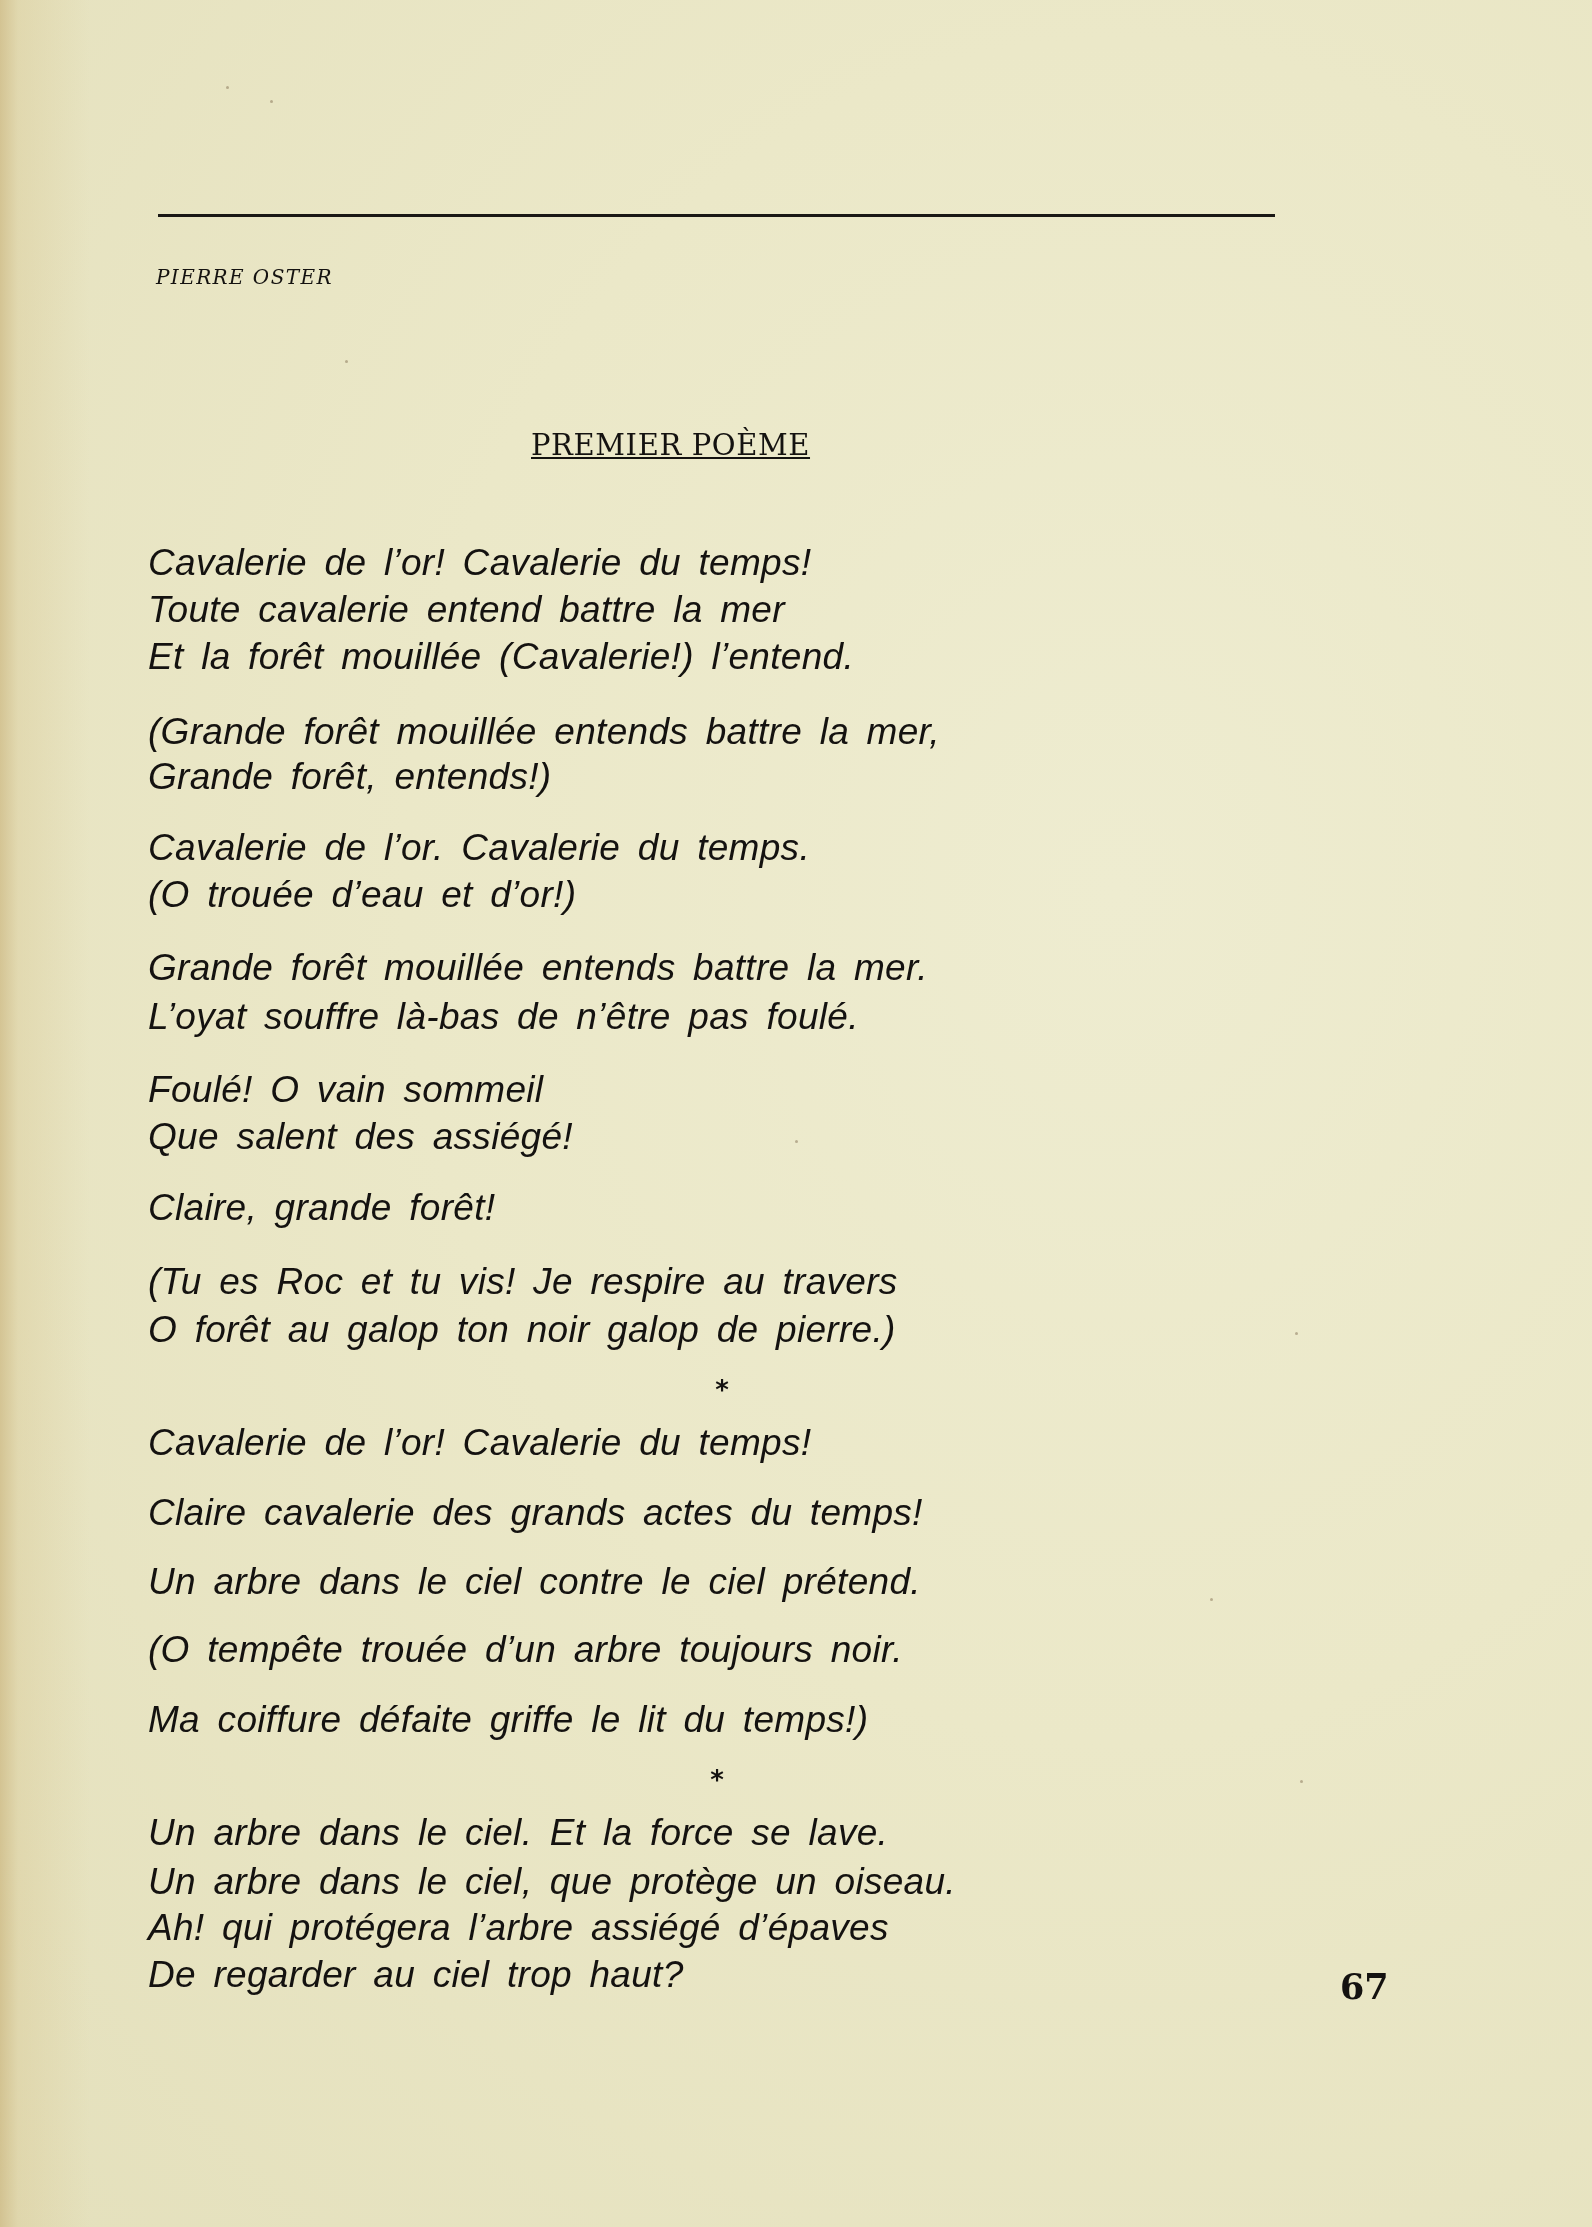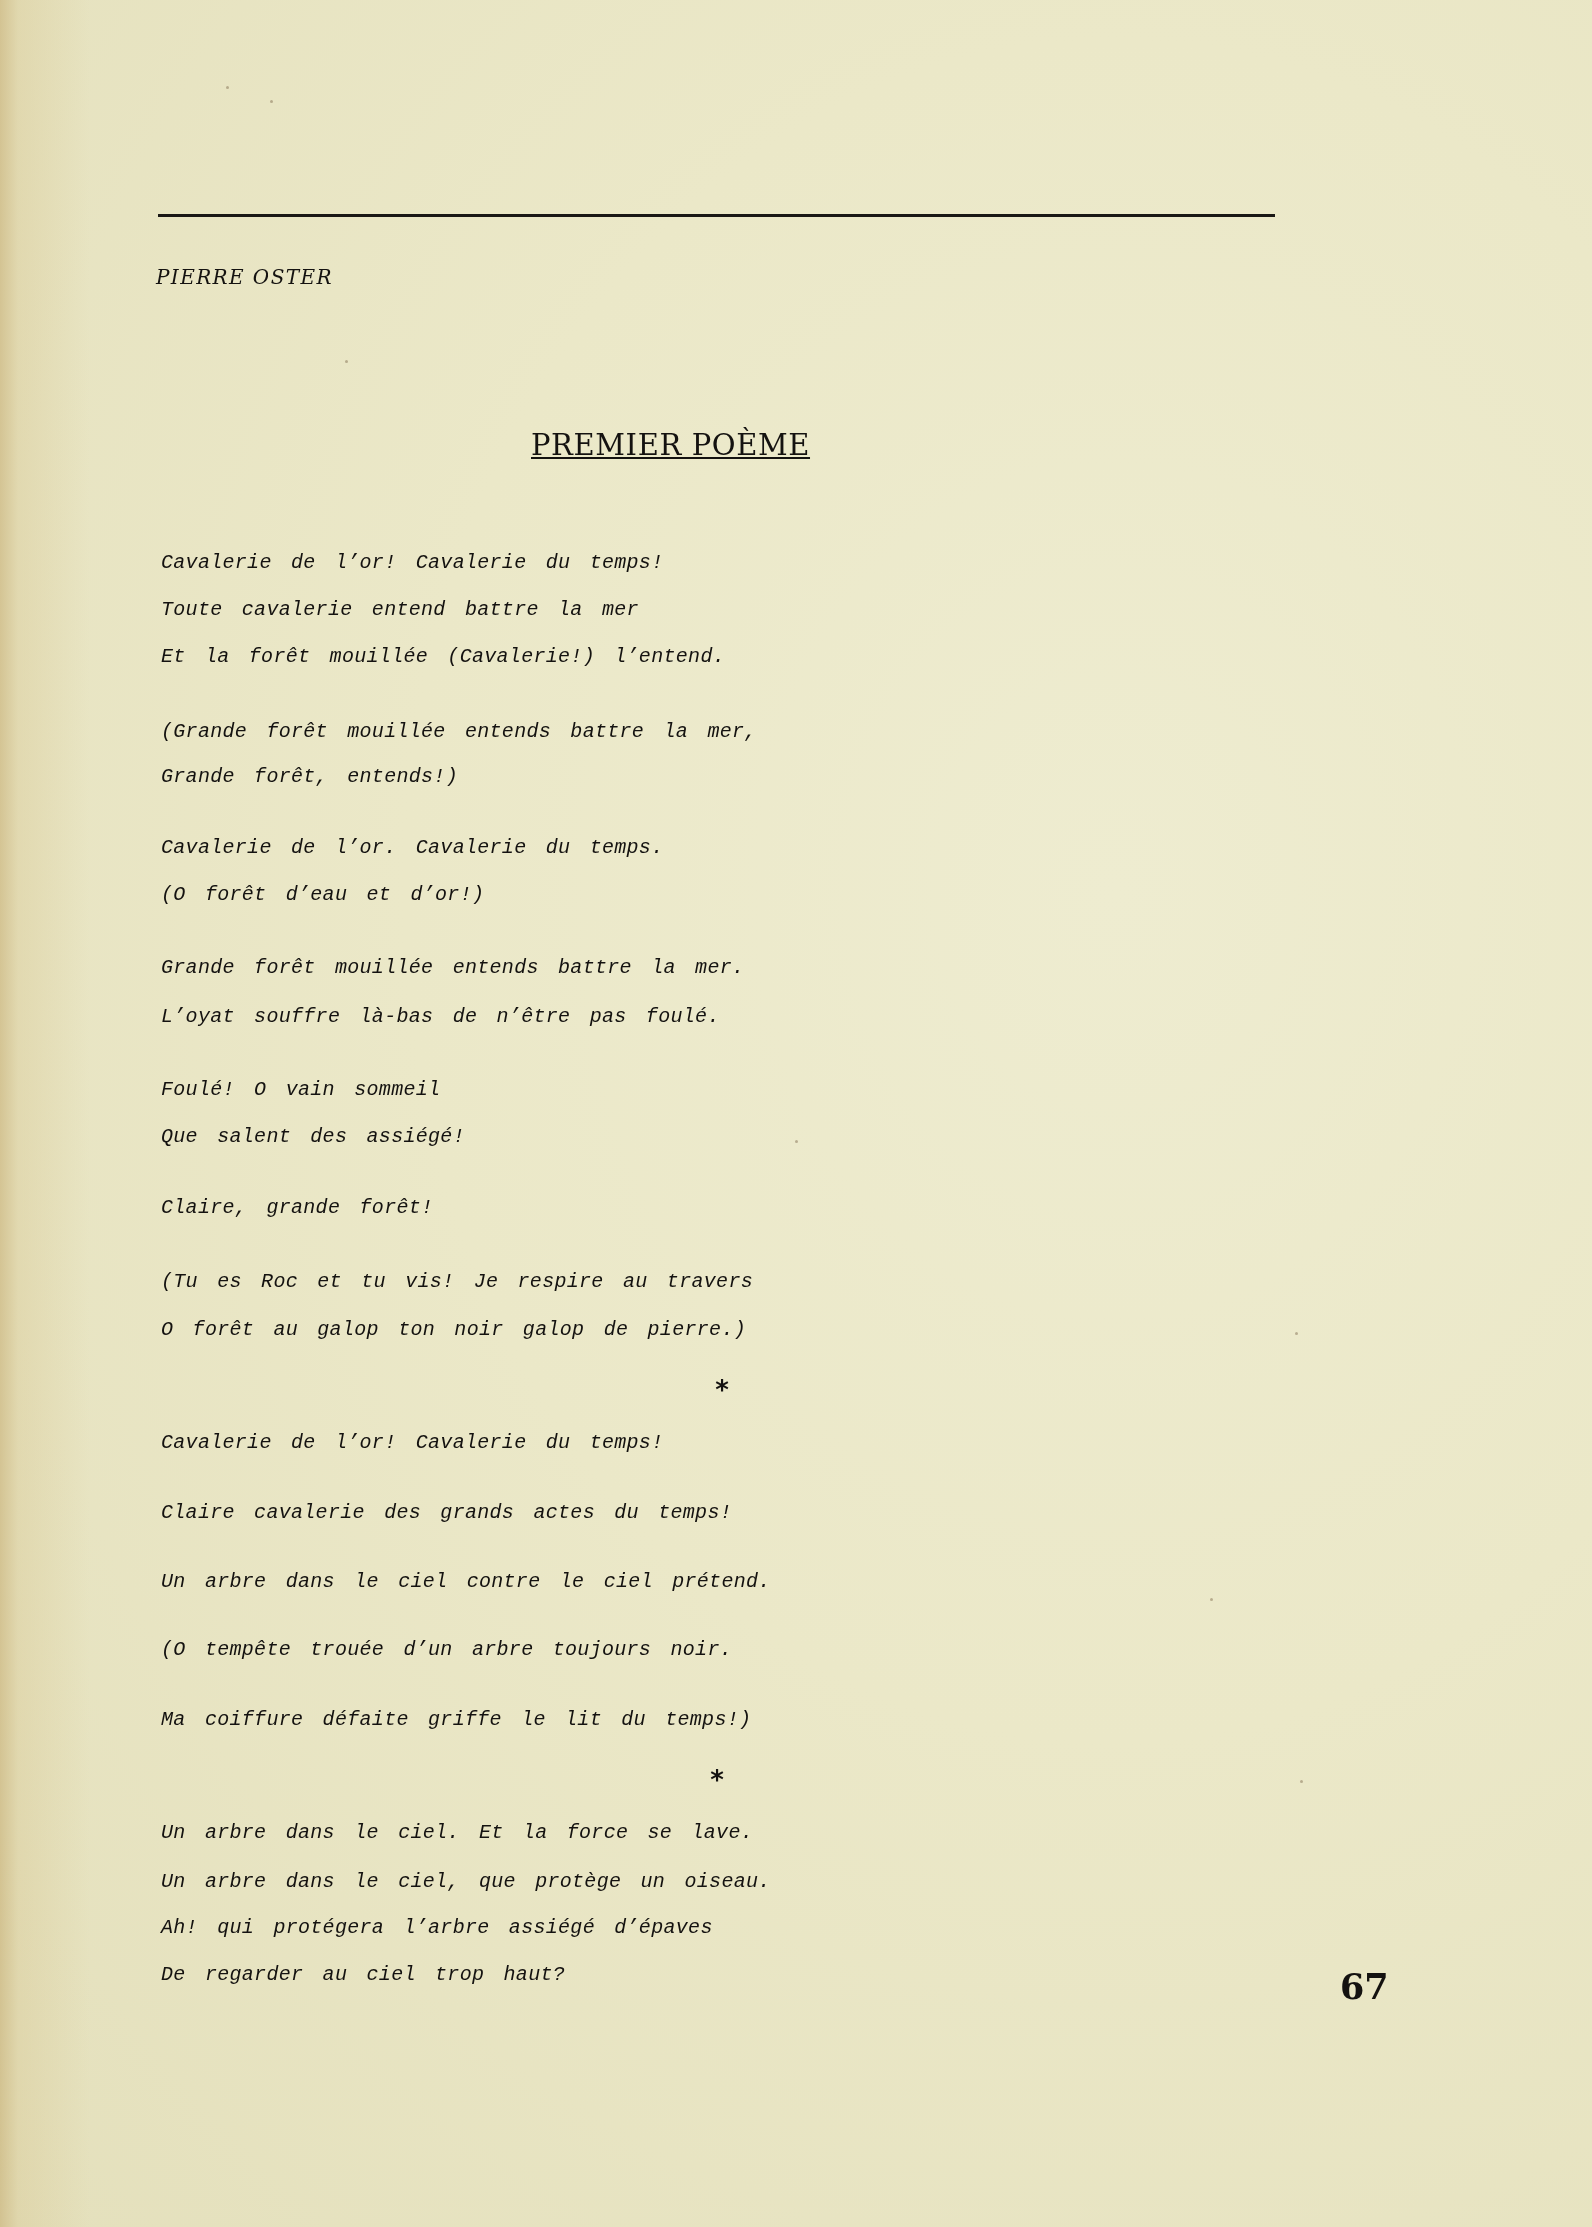--- a/index.html
+++ b/index.html
@@ -31,23 +31,23 @@
       position: absolute; left: 156px; top: 264px;
       font-family: "DejaVu Serif", serif; font-weight: normal; font-style: italic;
       font-size: 20px; letter-spacing: 1.4px; line-height: 26px; white-space: nowrap;
     }
     .title {
       position: absolute; left: 531px; top: 428px; width: 368px;
       font-family: "DejaVu Serif", serif; font-size: 29px; line-height: 34px;
       letter-spacing: 0.6px; white-space: nowrap; text-decoration: underline;
     }
     .line {
-      position: absolute; left: 161px;
-      font-family: Liberation Mono, monospace; font-style: italic;
-      font-size: 20px; line-height: 40px; white-space: nowrap;
+      position: absolute; left: 148px;
+      font-family: Liberation Sans, sans-serif; font-style: italic;
+      font-size: 37px; line-height: 40px; white-space: nowrap;
       word-spacing: 7px; letter-spacing: 0.3px;
     }
     .star {
       position: absolute; width: 24px; text-align: center;
       font-family: "DejaVu Sans", sans-serif; font-weight: bold;
       font-size: 26px; line-height: 24px;
     }
     .page-number {
       position: absolute; left: 1340px; top: 1972px;
       font-family: "DejaVu Serif", serif; font-weight: bold;
@@ -74,21 +74,21 @@
 
   <div>
     <div class="line" style="top:543px">Cavalerie de l’or! Cavalerie du temps!</div>
     <div class="line" style="top:590px">Toute cavalerie entend battre la mer</div>
     <div class="line" style="top:637px">Et la forêt mouillée (Cavalerie!) l’entend.</div>
 
     <div class="line" style="top:712px">(Grande forêt mouillée entends battre la mer,</div>
     <div class="line" style="top:757px">Grande forêt, entends!)</div>
 
     <div class="line" style="top:828px">Cavalerie de l’or. Cavalerie du temps.</div>
-    <div class="line" style="top:875px">(O forêt d’eau et d’or!)</div>
+    <div class="line" style="top:875px">(O trouée d’eau et d’or!)</div>
 
     <div class="line" style="top:948px">Grande forêt mouillée entends battre la mer.</div>
     <div class="line" style="top:997px">L’oyat souffre là-bas de n’être pas foulé.</div>
 
     <div class="line" style="top:1070px">Foulé! O vain sommeil</div>
     <div class="line" style="top:1117px">Que salent des assiégé!</div>
 
     <div class="line" style="top:1188px">Claire, grande forêt!</div>
 
     <div class="line" style="top:1262px">(Tu es Roc et tu vis! Je respire au travers</div>

